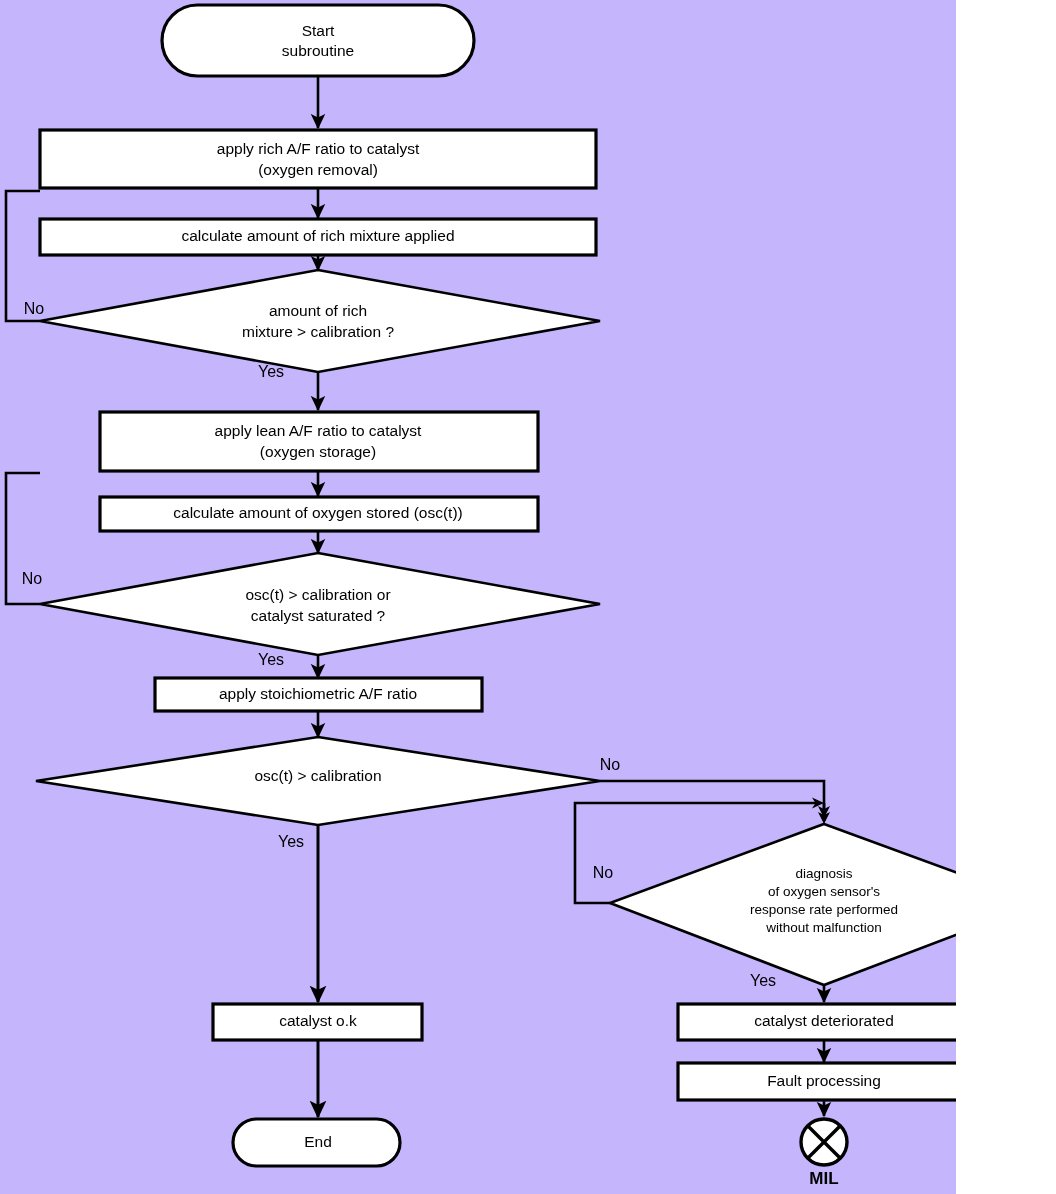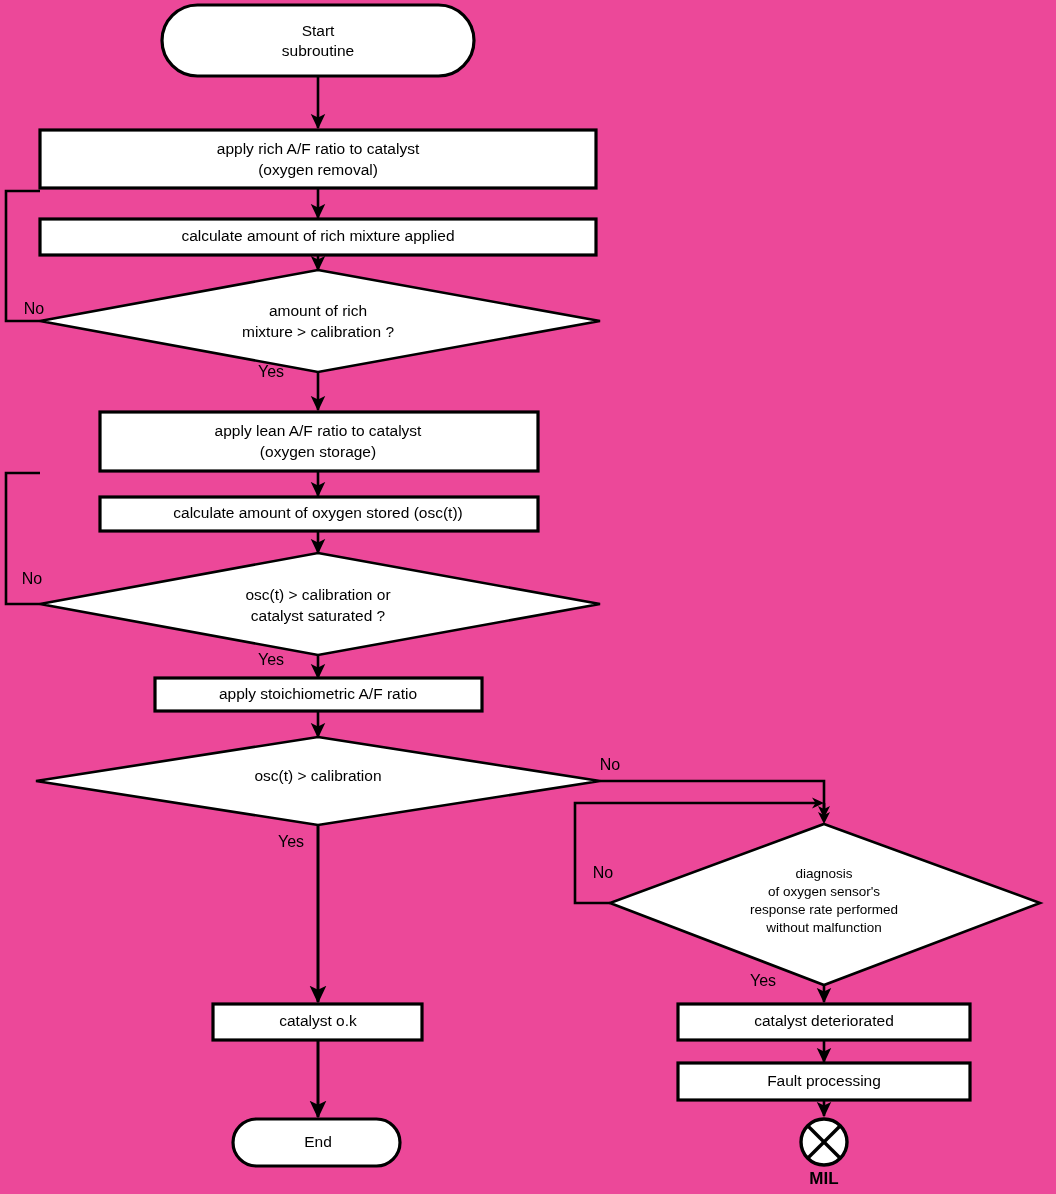--- a/index.html
+++ b/index.html
@@ -5,23 +5,23 @@
   html, body {
     margin: 0;
     padding: 0;
     background: #ffffff;
   }
   body {
     font-family: "Liberation Sans", sans-serif;
   }
   #flowchart-root {
     position: relative;
-    width: 1056px;
+    width: 956px;
     height: 1194px;
-    background: #ec4899;
+    background: #c4b5fd;
     overflow: hidden;
     text-align: center;
   }
   svg.chart-svg {
     display: block;
     width: 1056px;
     height: 1194px;
   }
   .shape-outline {
     fill: #ffffff;

